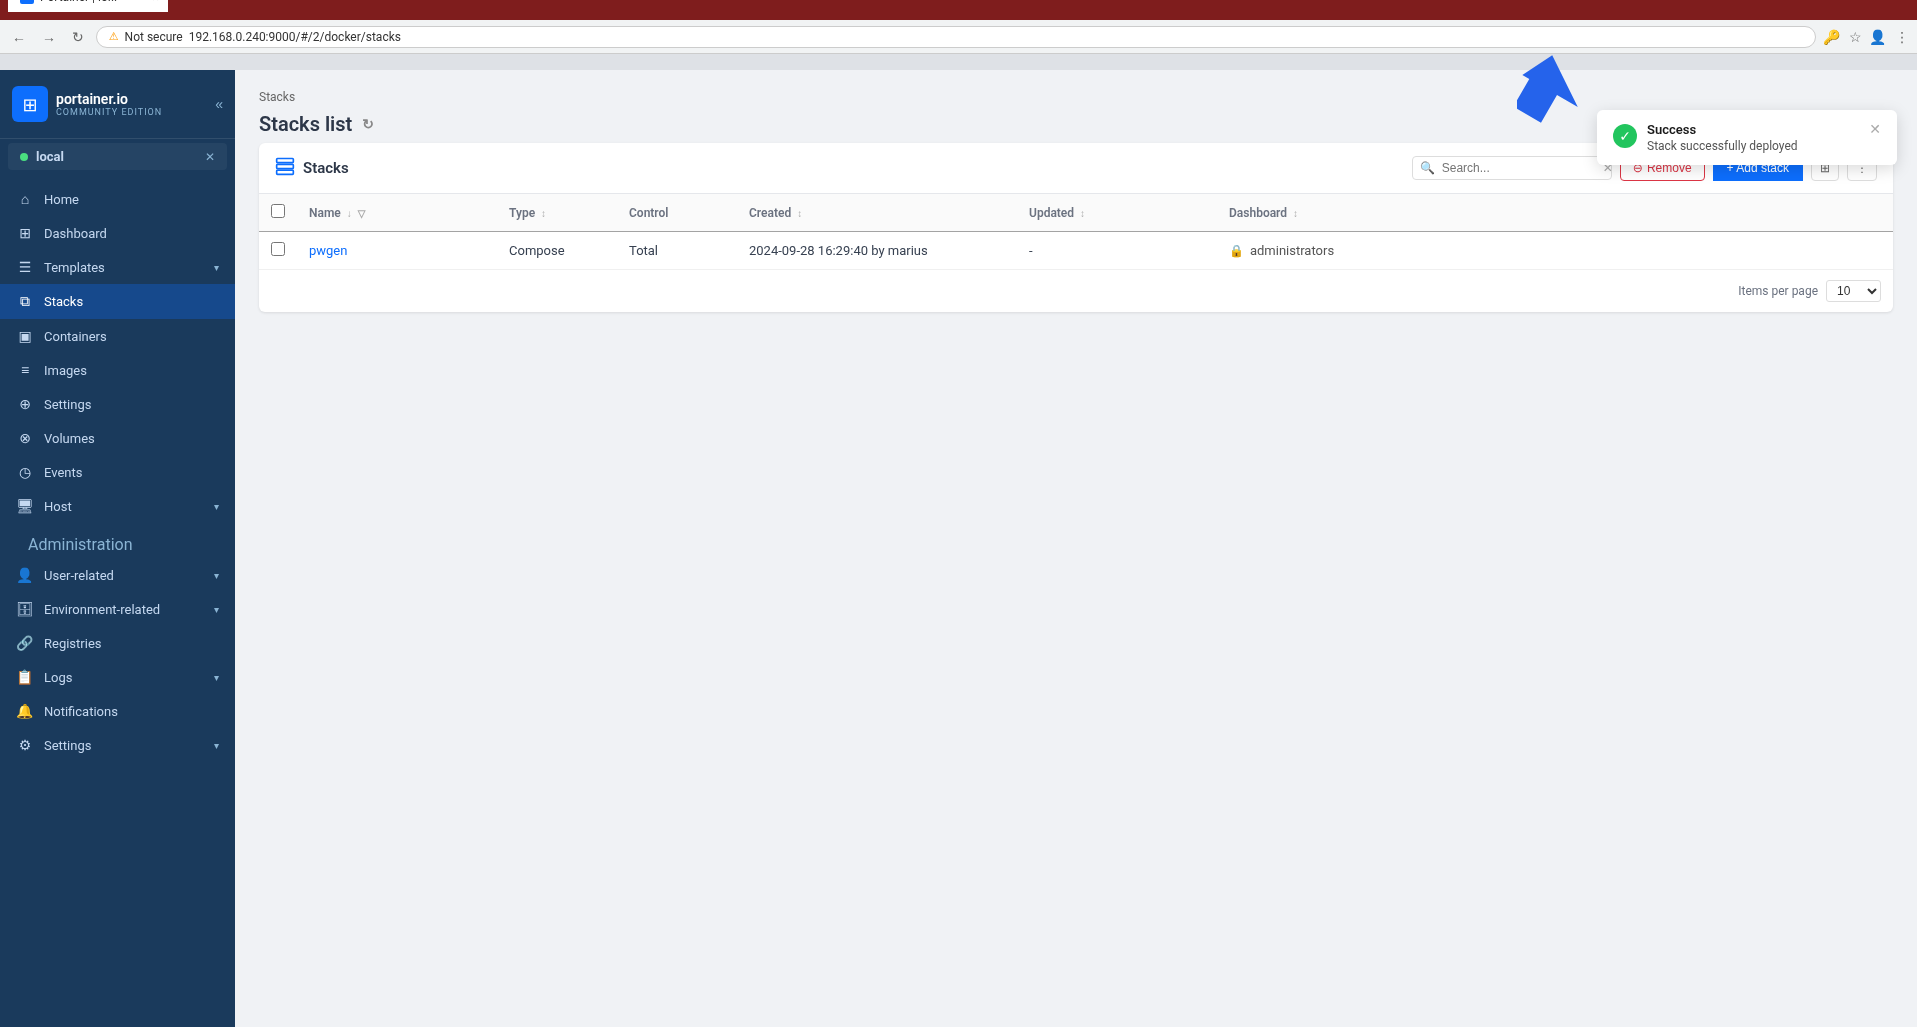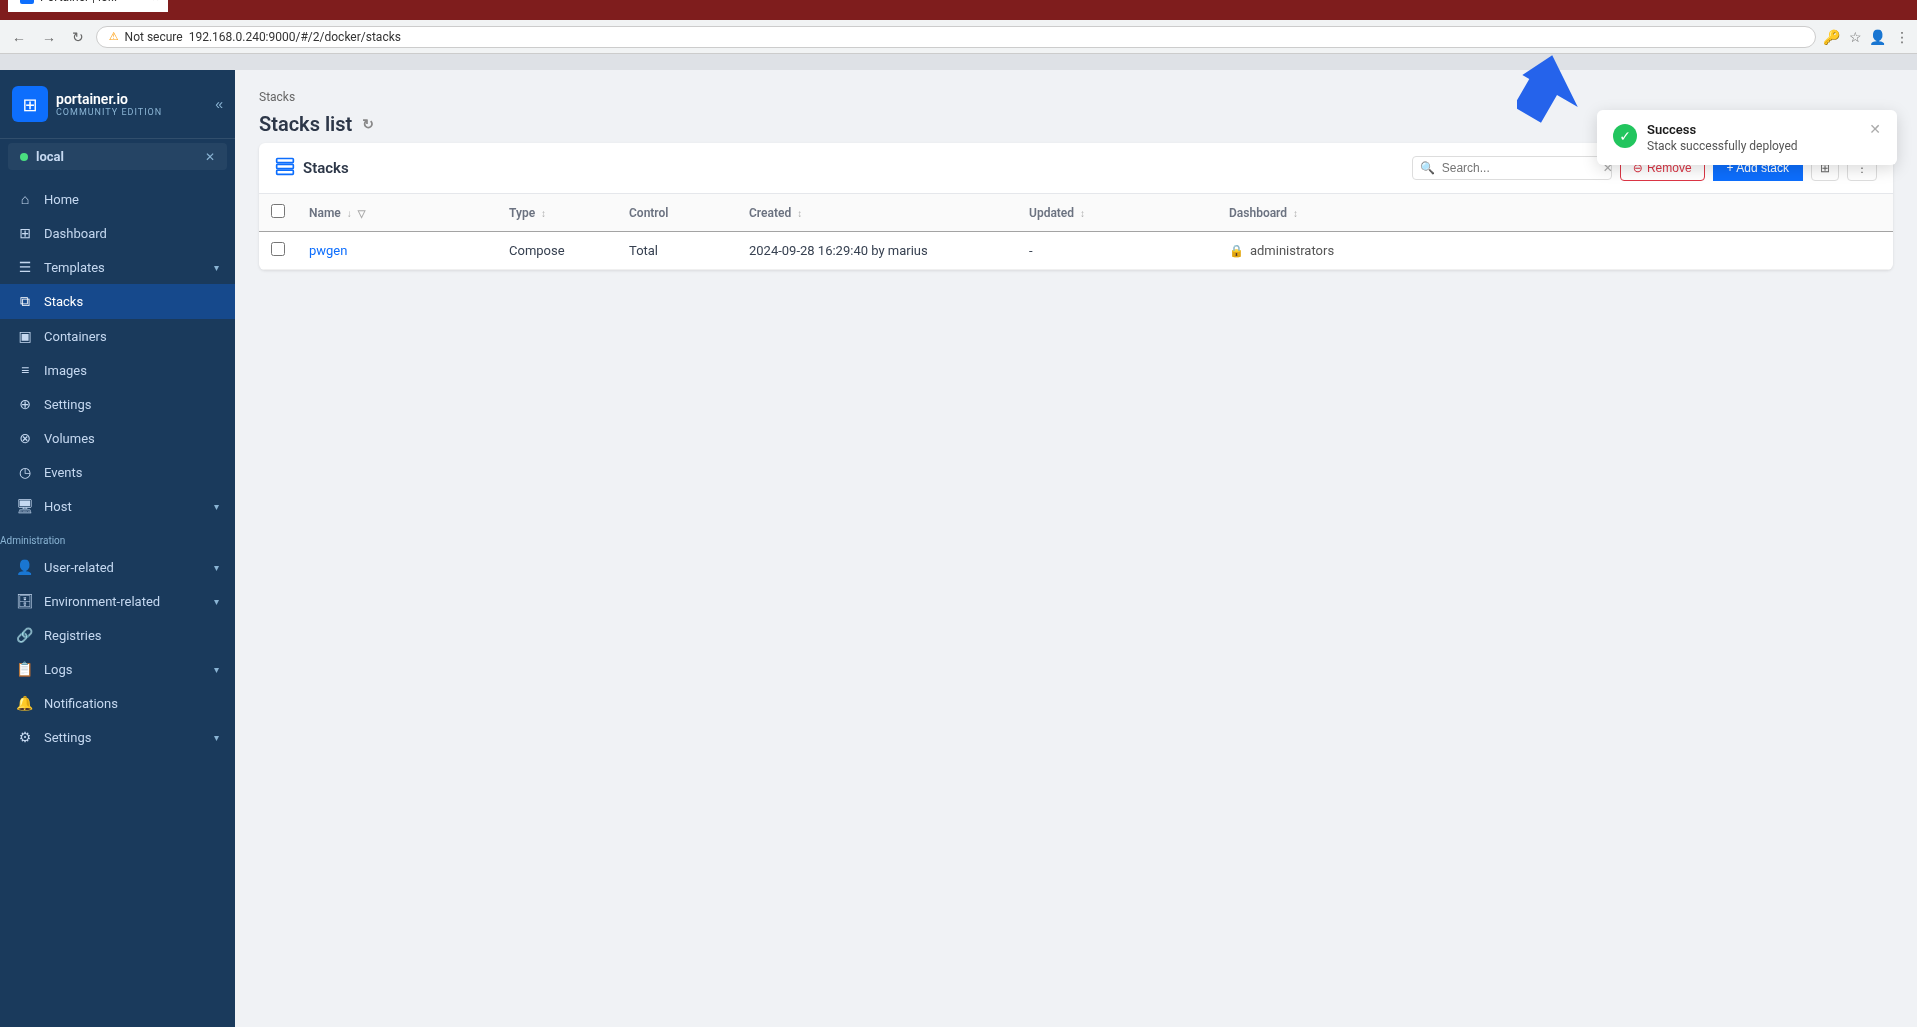--- a/index.html
+++ b/index.html
@@ -155,22 +155,22 @@
     }
     .nav-item.active {
       background: rgba(13, 110, 253, 0.3);
       color: white;
     }
     .nav-item .nav-icon { font-size: 14px; width: 18px; text-align: center; }
     .nav-item .nav-label { flex: 1; font-size: 13px; }
     .nav-item .nav-arrow { font-size: 10px; color: #8ab4d4; }
 
     .sidebar-section-title {
-      padding: 12px 0 4px;
-      font-size: 10px;
+      padding: 12px 28px 4px;
+      font-size: 16px;
       color: #8ab4d4;
       text-transform: none;
       font-weight: 400;
     }
 
     .environment-bar {
       display: flex;
       align-items: center;
       padding: 6px 12px;
       background: rgba(255,255,255,0.05);
@@ -634,20 +634,29 @@
             <td class="col-ownership">
               <div class="ownership-cell">
                 <span class="ownership-icon">🔒</span>
                 <span>administrators</span>
               </div>
             </td>
           </tr>
         </tbody>
       </table>
 
+      <div class="table-footer">
+        <span>Items per page</span>
+        <select class="items-per-page-select">
+          <option value="10">10</option>
+          <option value="25">25</option>
+          <option value="50">50</option>
+          <option value="100">100</option>
+        </select>
+      </div>
     </div>
   </div>
 </div>
 
 <div class="arrow-pointer">
   <svg viewBox="0 0 100 100" xmlns="http://www.w3.org/2000/svg">
     <polygon points="20,10 80,50 50,50 50,90 10,90 10,50 0,50" fill="#2563eb" transform="rotate(30, 50, 50)"></polygon>
   </svg>
 </div>
 

